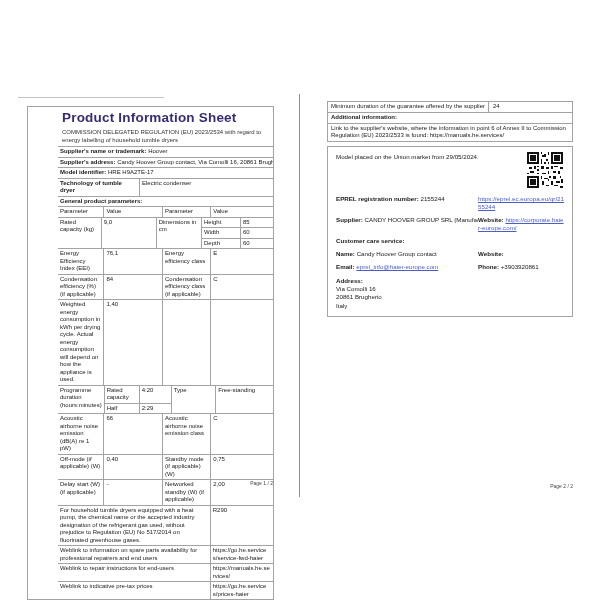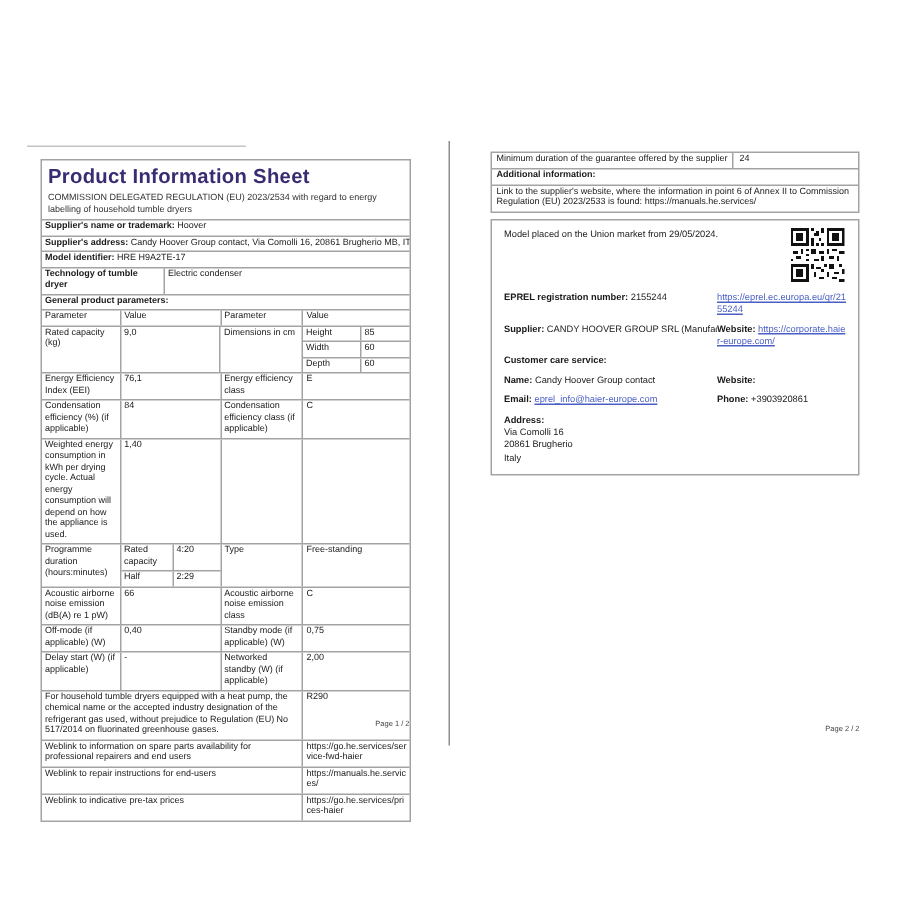--- a/index.html
+++ b/index.html
@@ -6,21 +6,21 @@
   html,body { background:#ffffff; }
   body { font-family: "Liberation Sans", "DejaVu Sans", sans-serif; }
   #canvas { position:relative; width:600px; height:600px; background:#ffffff; overflow:hidden; }
 
   
   .top-shadow { position:absolute; left:18px; top:97px; width:146px; height:1px; background:#c4c4c4; }
   .page-divider { position:absolute; left:299px; top:94px; width:1px; height:403px; background:#8f8f8f; }
 
   
   .ptable { position:absolute; left:27px; top:106px; width:247px; border:1px solid #a3a3a3;
-            font-size:6px; line-height:1.25; color:#1a1a1a; background:#fff; }
+            font-size:6px; line-height:1.25; color:#1a1a1a; background:#fff;padding-left:30px; }
   .thead { padding:3px 4px 2px 4px; }
   .doc-title { font-size:13.5px; font-weight:bold; color:#3a2c72; letter-spacing:0.2px; }
   .reg-text { font-size:6px; color:#333; margin-top:2px; line-height:1.3; }
   .trow { display:flex; border-top:1px solid #a3a3a3; align-items:stretch; }
   .cell { padding:1px 2px; overflow-wrap:break-word; }
   .b { font-weight:bold; }
   .nw { white-space:nowrap; overflow:hidden; }
   .c1 { width:52px; }
   .c2 { width:67px; border-left:1px solid #a3a3a3; }
   .c3 { width:55px; border-left:1px solid #a3a3a3; }

